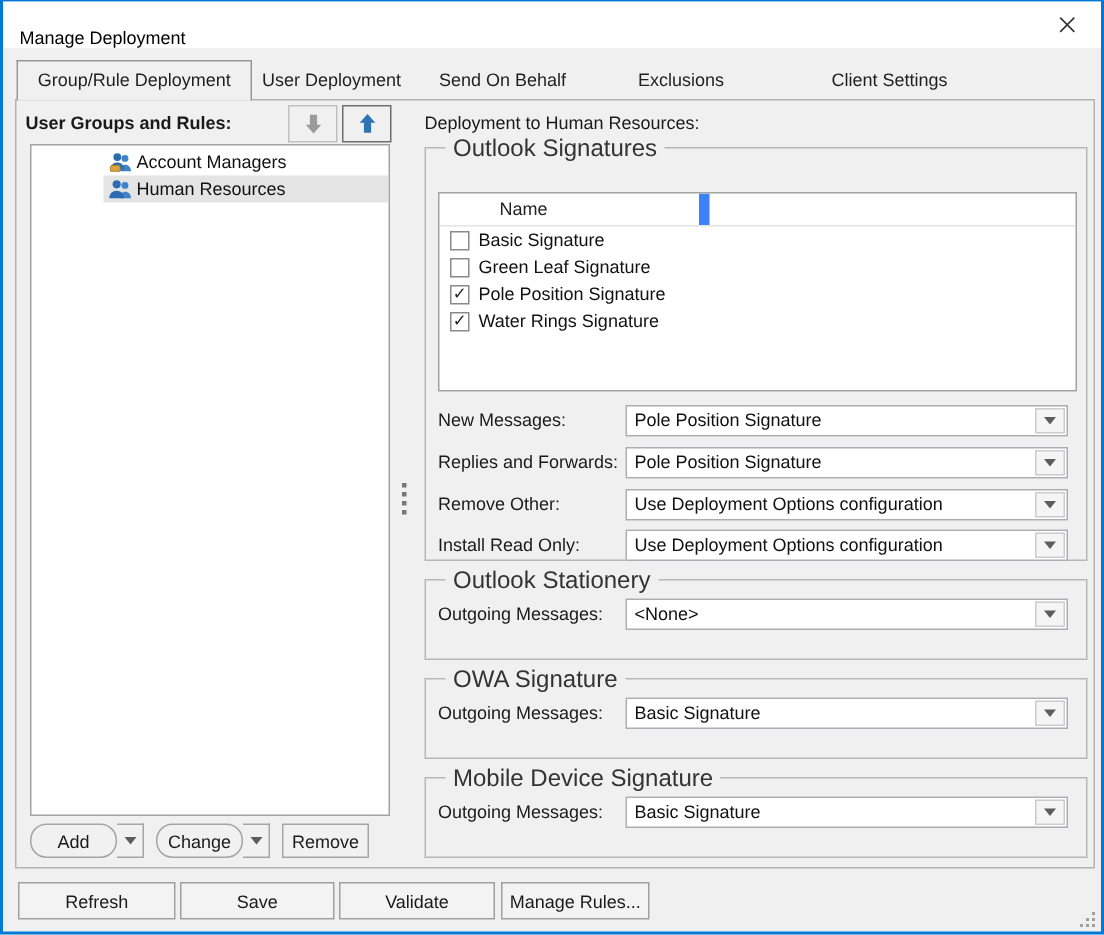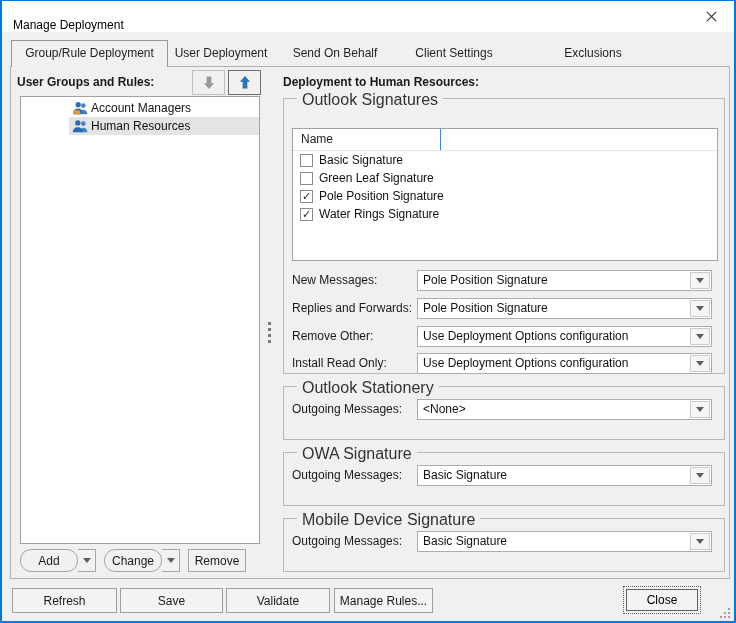--- a/index.html
+++ b/index.html
@@ -38,29 +38,29 @@
   .split{position:absolute;top:482px;height:23px;display:flex;}
   .split .main{width:58px;height:23px;border-radius:11px;}
   .split .drop{width:18px;height:23px;border-left:none;}
   #add-split{left:9px;} #change-split{left:93px;}
   .remove-btn{position:absolute;left:177px;top:482px;width:58px;height:23px;}
   .tri{width:0;height:0;border-left:4px solid transparent;border-right:4px solid transparent;border-top:5px solid #5d5d5d;}
   
   .splitter{position:absolute;left:252px;top:243px;width:12px;height:44px;display:flex;flex-direction:column;align-items:center;justify-content:center;gap:3px;cursor:col-resize;}
   .splitter i{width:3px;height:3px;background:#777;}
   
-  .rp-header{position:absolute;left:272px;top:8px;font-weight:bold;font-size:12px;color:#1a1a1a;}
+  .rp-header{position:absolute;left:272px;top:8px;font-weight:normal;font-size:12px;color:#1a1a1a;}
   .groupbox{position:absolute;left:272px;width:442px;border:1px solid #b7b7b7;}
   #g-signatures{top:31px;height:276px;} #g-stationery{top:319px;height:54px;}
   #g-owa{top:385px;height:54px;} #g-mobile{top:451px;height:54px;}
   .group-label{position:absolute;top:-8px;left:13px;background:#f0f0f0;padding:0 5px;font-size:16px;color:#333;}
   
   .sigtable{position:absolute;left:8px;top:29px;width:426px;height:133px;background:#fff;border:1px solid #a2a2a2;overflow:hidden;}
   .thead{height:22px;display:flex;font-size:12px;color:#222;border-bottom:1px solid #e3e3e3;}
-  .th{line-height:21px;padding-left:8px;border-right:1px solid #3b82f6;}
+  .th{line-height:21px;padding-left:8px;border-right:7px solid #3b82f6;margin-left:32px;}
   .th-name{width:148px;} .th-desc{width:258px;}
   .trow{height:18px;display:flex;align-items:center;padding-left:7px;font-size:12px;color:#111;gap:6px;}
   .cb{width:13px;height:13px;border:1px solid #8a8a8a;background:#fff;font-size:11px;line-height:11px;text-align:center;color:#222;flex:0 0 13px;cursor:pointer;}
   .tname{white-space:nowrap;}
   .tdesc{flex:1;}
   
   .field-row{position:absolute;left:8px;width:420px;height:21px;}
   .flabel{position:absolute;left:0;top:3px;font-size:12px;color:#1a1a1a;}
   .combo{position:absolute;left:125px;top:0;width:295px;height:21px;background:#fff;border:1px solid #abadb3;cursor:pointer;}
   .combo-val{position:absolute;left:5px;top:2px;right:24px;font-size:12px;color:#111;white-space:nowrap;overflow:hidden;}
@@ -89,22 +89,22 @@
       <svg width="11" height="11" viewBox="0 0 11 11">
         <path d="M0.8 0.8 L10.2 10.2 M10.2 0.8 L0.8 10.2" stroke="#333" stroke-width="1.1" fill="none"></path>
       </svg>
     </span>
   </div>
 
   <div class="tabstrip">
       <div class="tab active">Group/Rule Deployment</div>
       <div class="tab">User Deployment</div>
       <div class="tab">Send On Behalf</div>
+      <div class="tab">Exclusions</div>
       <div class="tab">Client Settings</div>
-      <div class="tab">Exclusions</div>
     </div>
 
   <div class="page">
 
     <div class="lp-header">User Groups and Rules:</div>
 
     <div class="arrow-btn btn-down">
       <svg width="14" height="15" viewBox="0 0 14 15">
         <path d="M7 14 L1.8 8.2 H4.6 V1.5 H9.4 V8.2 H12.2 Z"></path>
       </svg>
@@ -278,23 +278,20 @@
         </div>
       </div>
     </div>
 
   </div>
 
   <div class="fbtn" id="refresh-btn">Refresh</div>
   <div class="fbtn" id="validate-btn">Validate</div>
   <div class="fbtn" id="save-btn">Save</div>
   <div class="fbtn" id="manage-rules-btn">Manage Rules...</div>
-  <div class="close-outer">
-    <div class="close-inner">Close</div>
-  </div>
 
   <div class="grip">
     <i class="g1"></i>
       <i class="g2"></i>
       <i class="g3"></i>
       <i class="g4"></i>
       <i class="g5"></i>
       <i class="g6"></i>
   </div>
 

